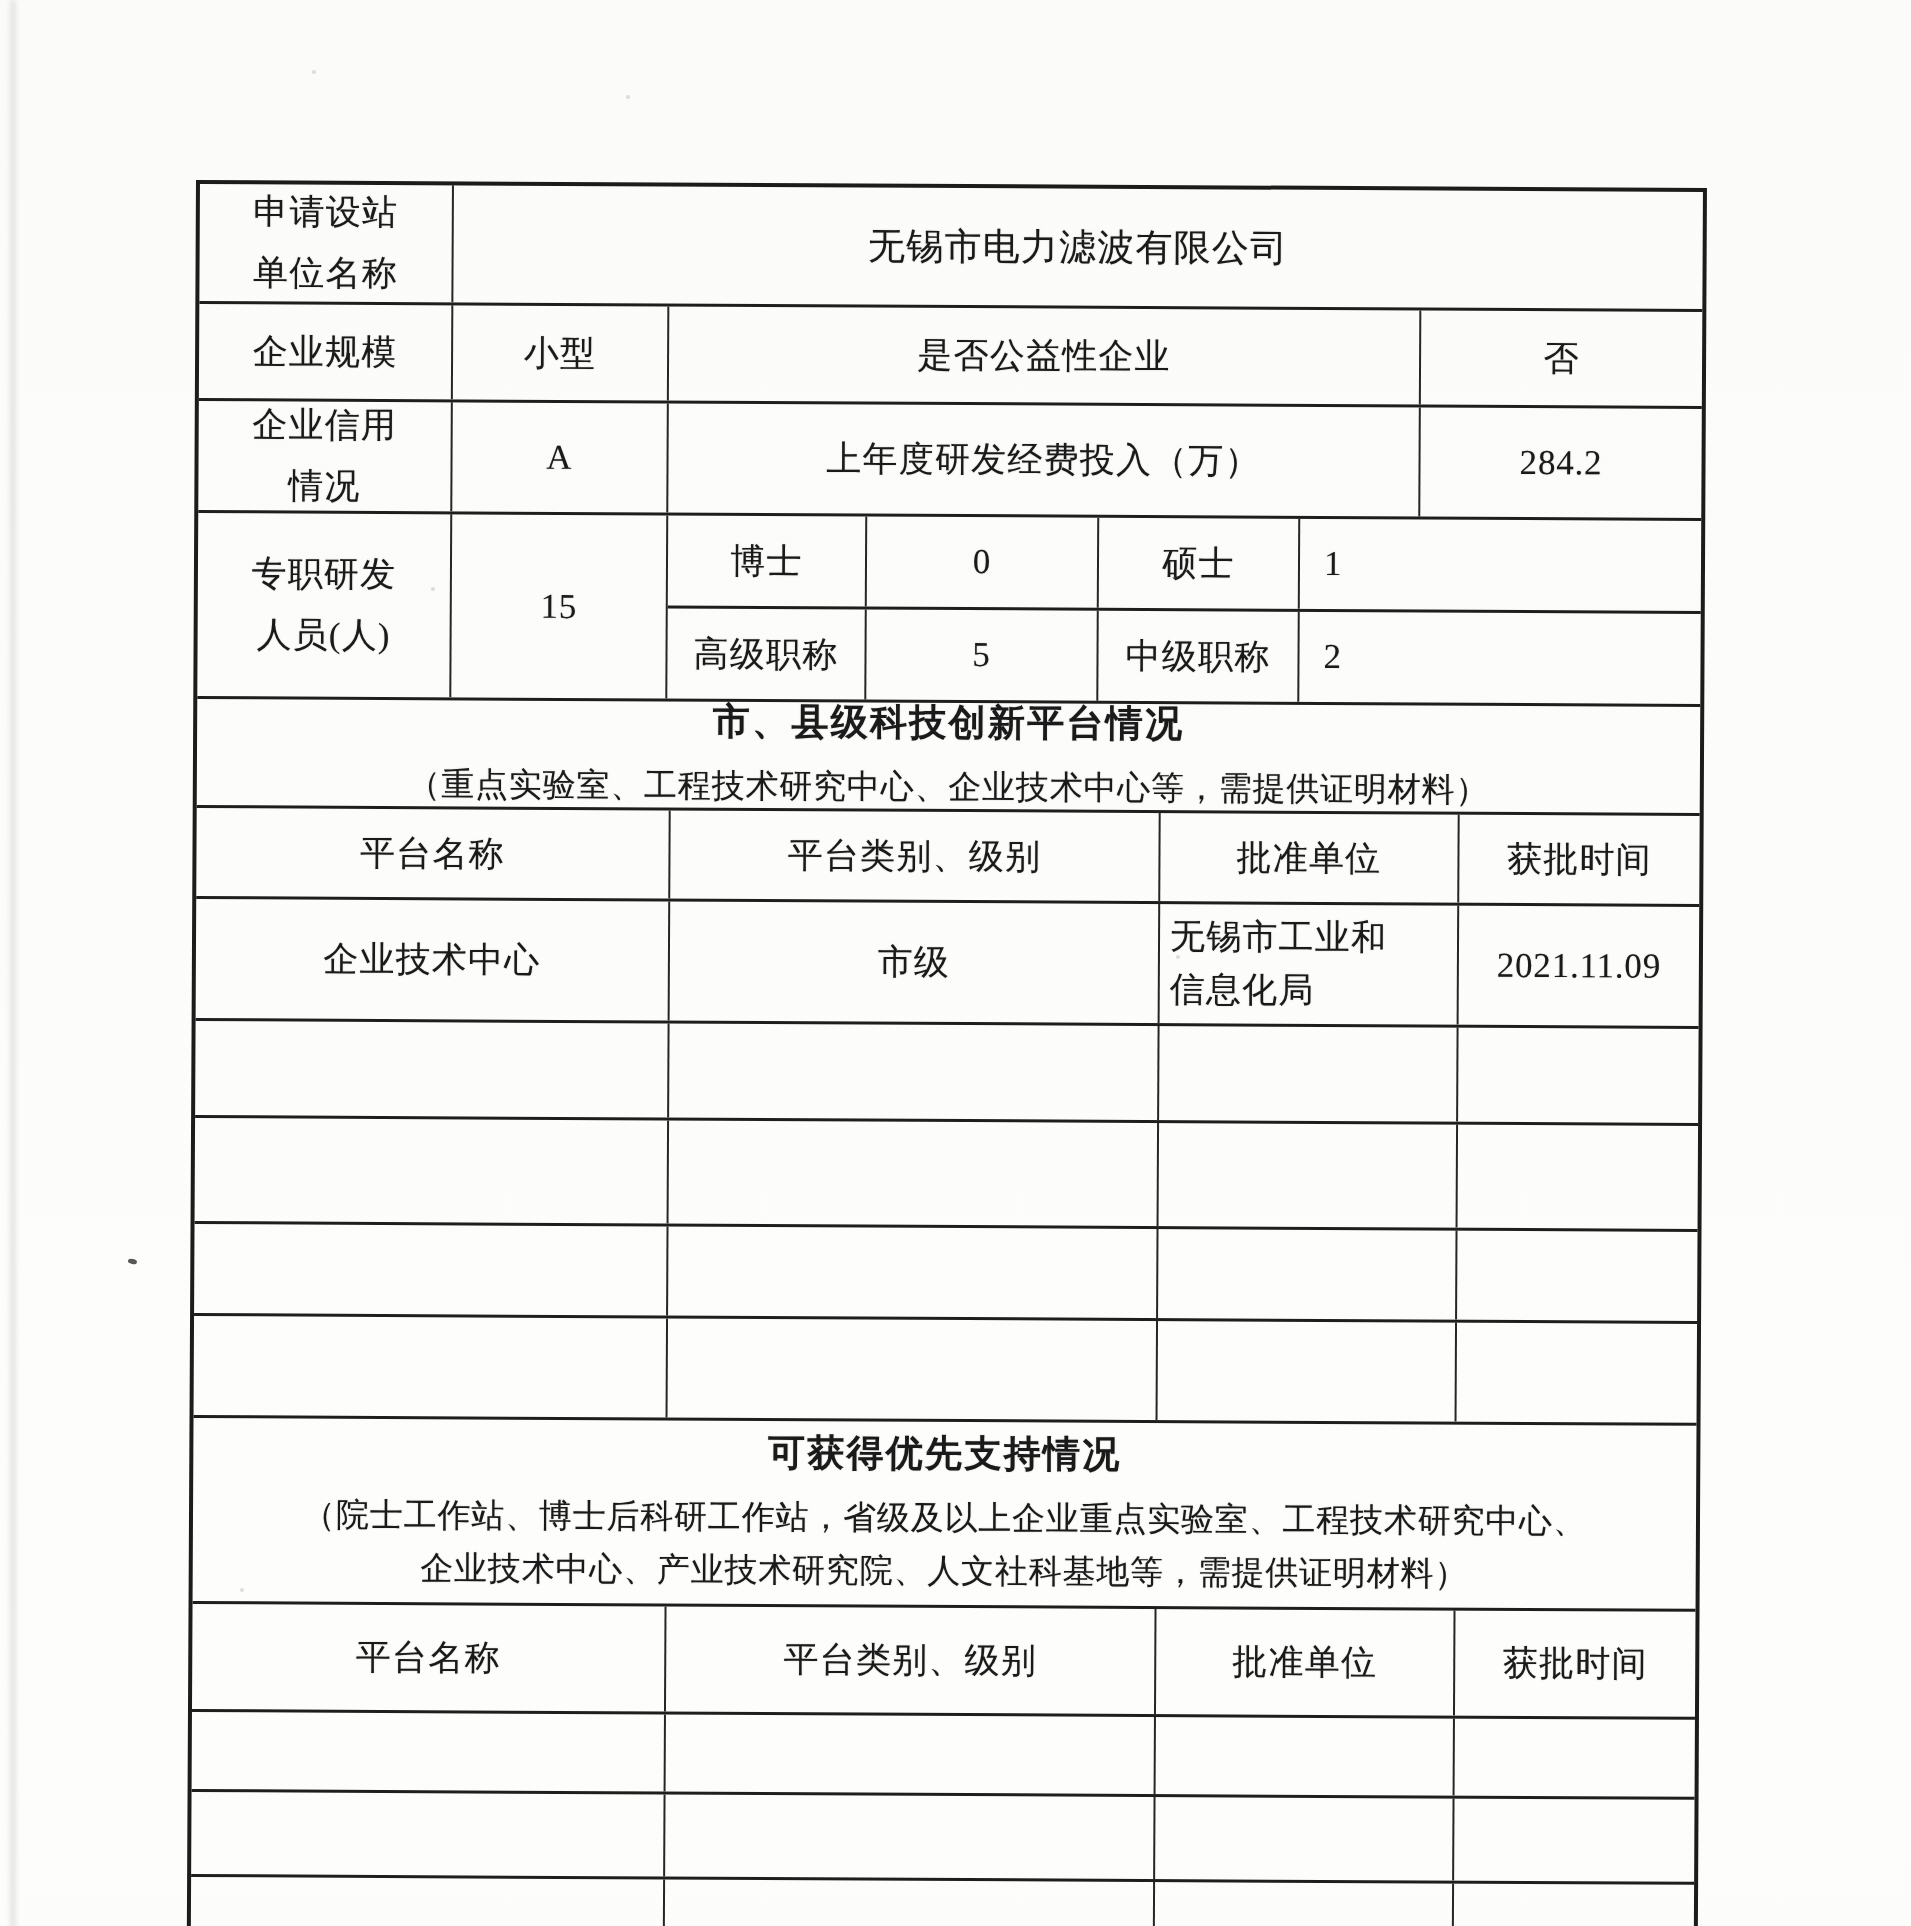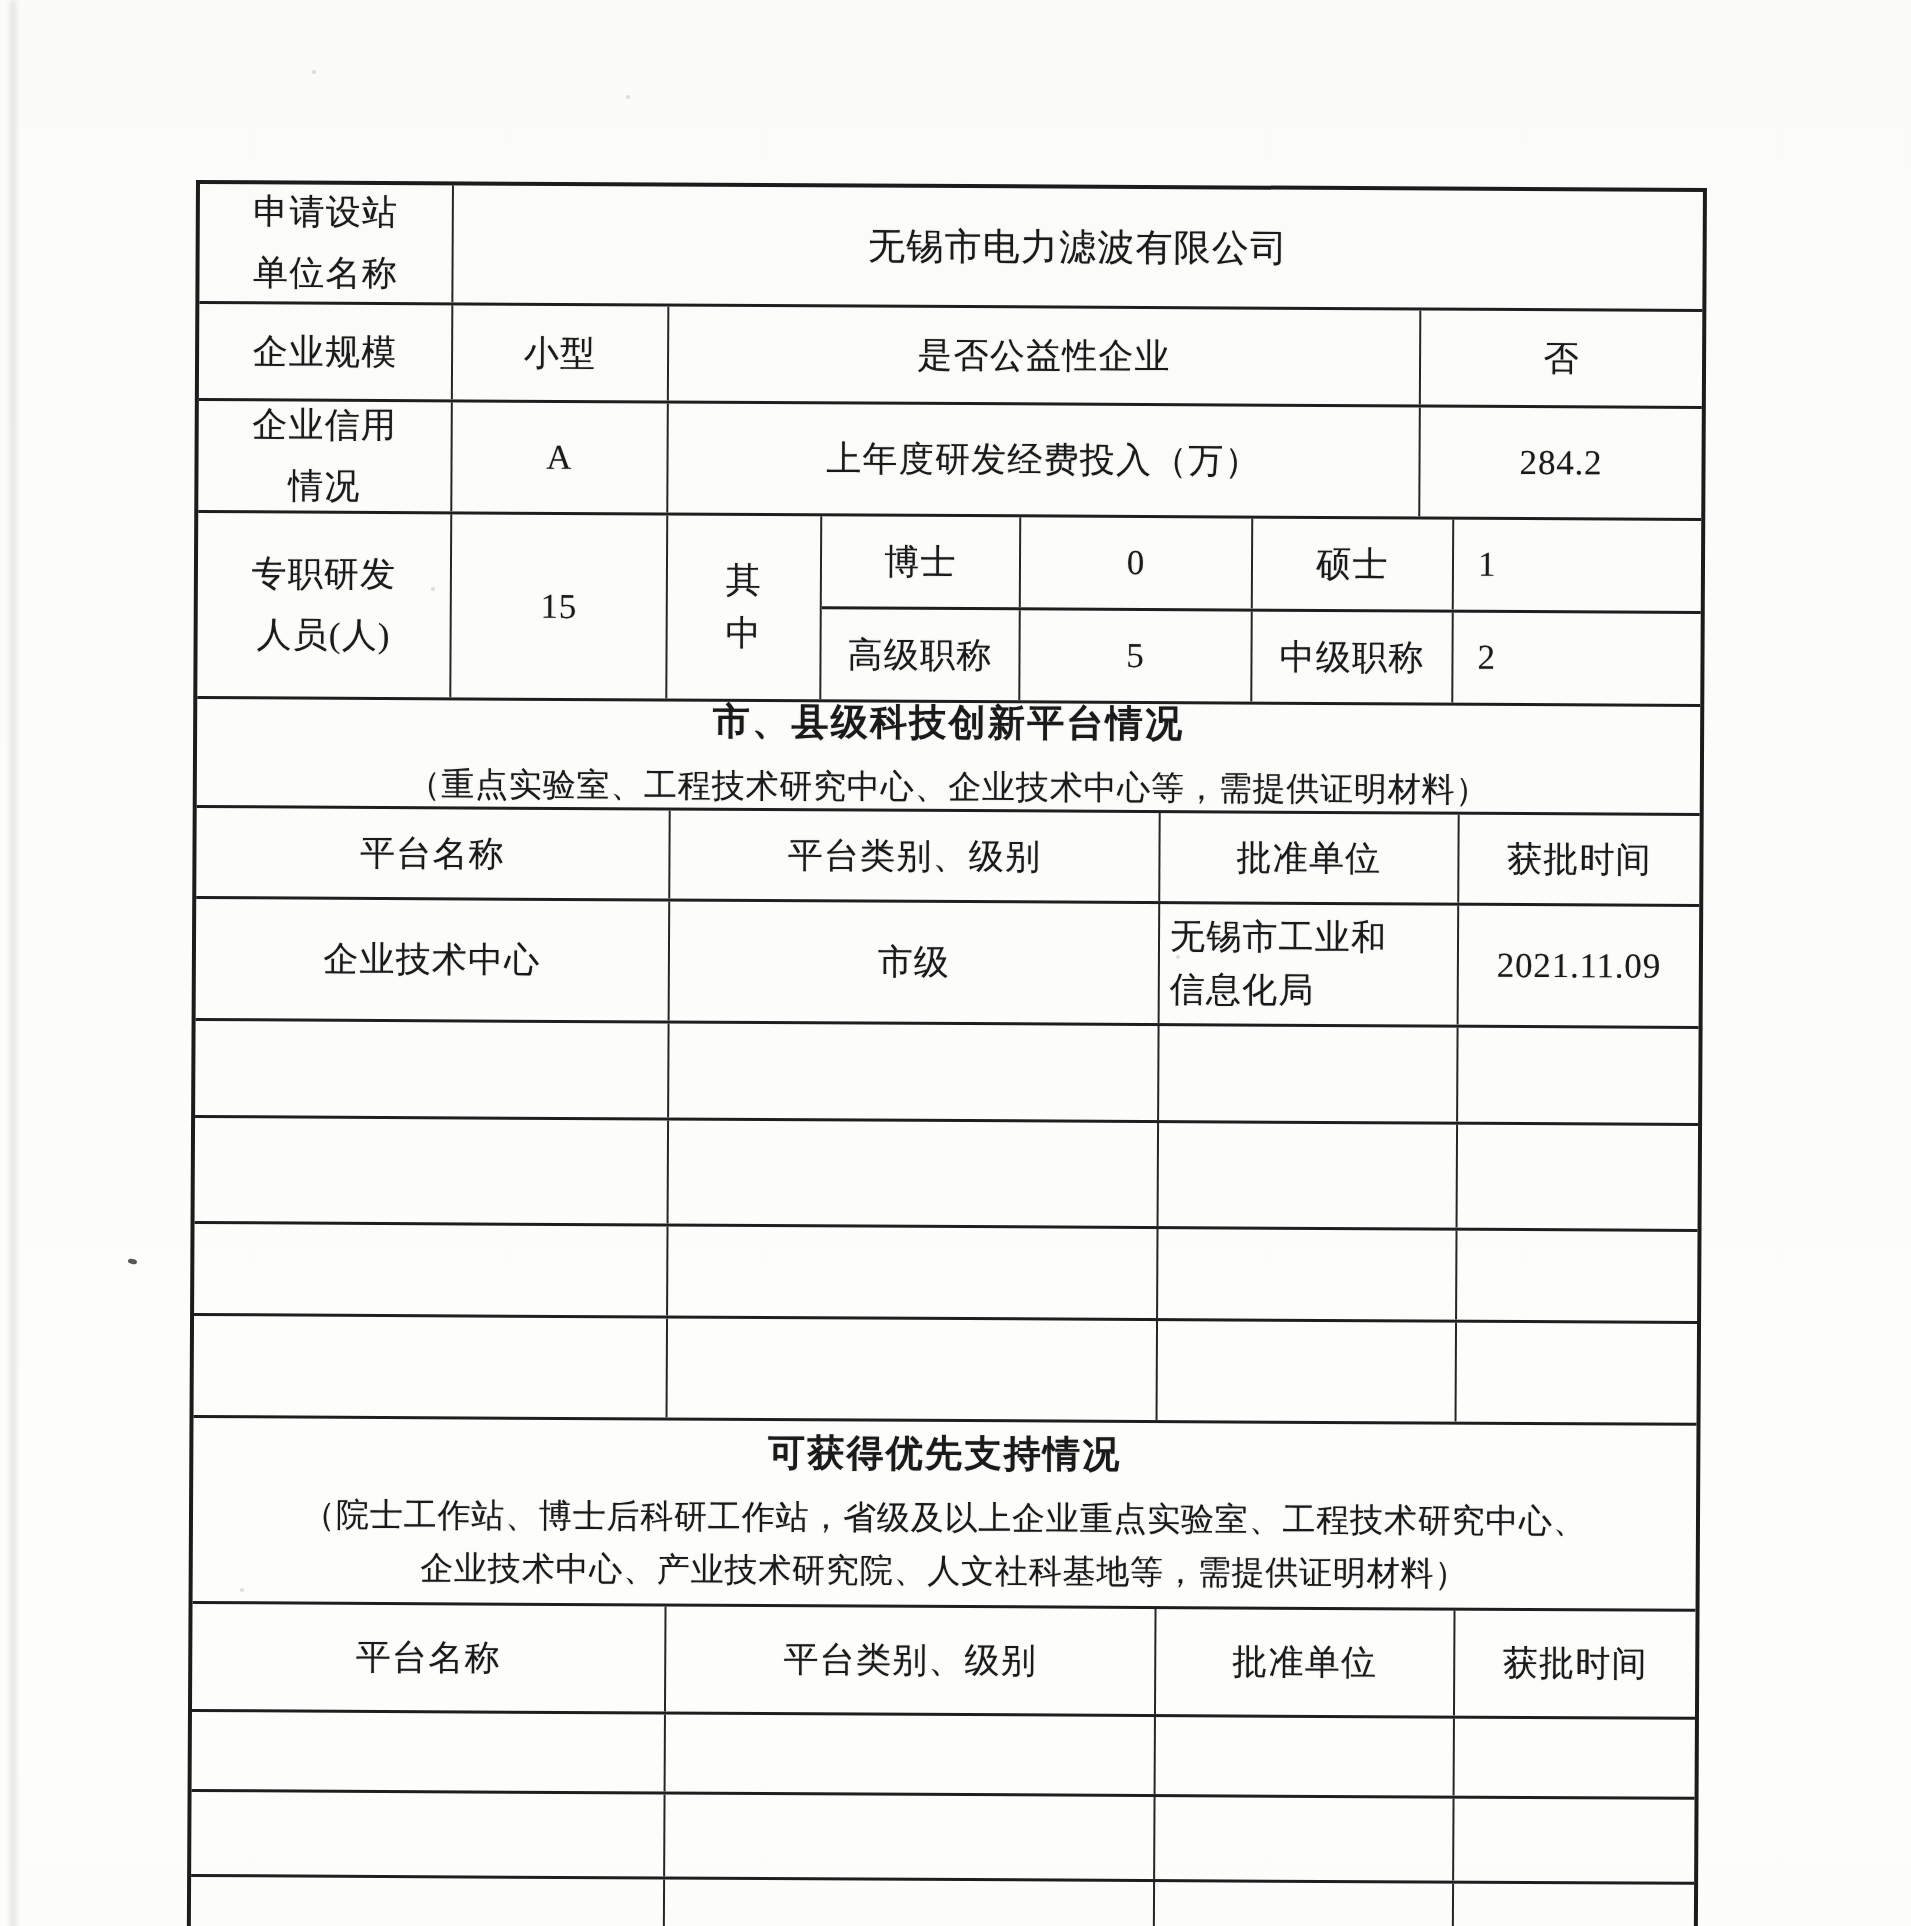--- a/index.html
+++ b/index.html
@@ -89,23 +89,20 @@
 情况</div>
       <div class="cell" style="width:216px;">A</div>
       <div class="cell" style="width:752px;">上年度研发经费投入（万）</div>
       <div class="cell num" style="flex:1;">284.2</div>
     </div>
 
     <div class="row" style="height:186px;">
       <div class="cell pre" style="width:254px;">专职研发
 人员(人)</div>
       <div class="cell num" style="width:216px;">15</div>
-      <div class="cell" style="width:154px;">
-        <span class="stack">其中</span>
-      </div>
       <div class="subgrid">
         <div class="subrow">
           <div class="cell" style="width:199px;">博士</div>
           <div class="cell num" style="width:232px;">0</div>
           <div class="cell" style="width:201px;">硕士</div>
           <div class="cell num val-left" style="flex:1;">1</div>
         </div>
         <div class="subrow">
           <div class="cell" style="width:199px;">高级职称</div>
           <div class="cell num" style="width:232px;">5</div>

